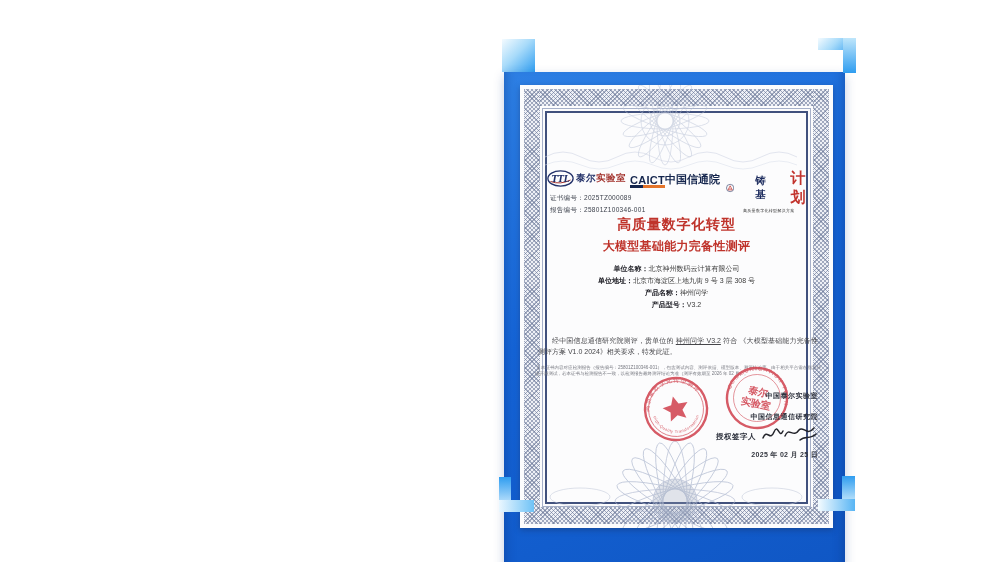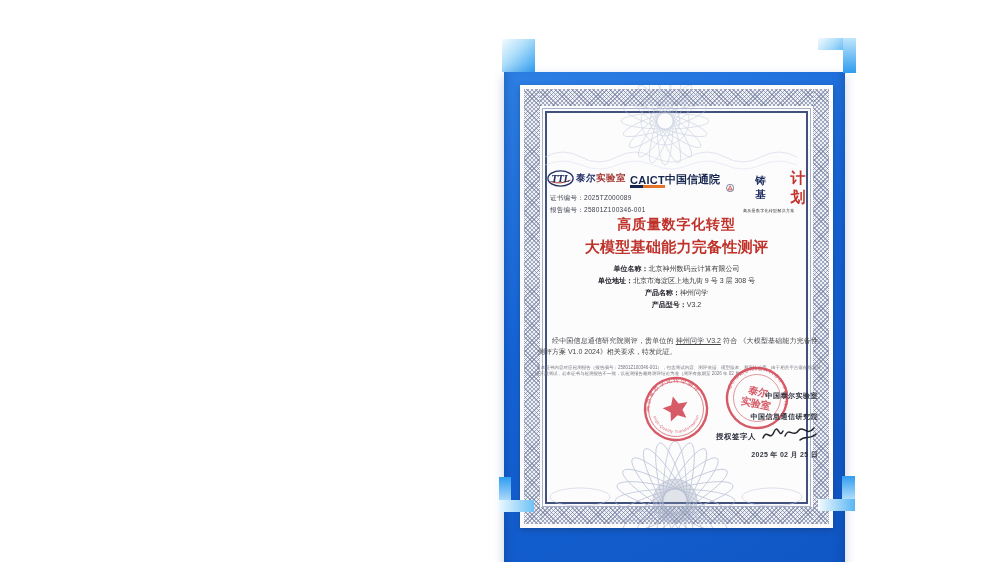--- a/index.html
+++ b/index.html
@@ -55,21 +55,21 @@
     background:linear-gradient(90deg,#14254d 0 38%,#e4742a 38% 100%);}
   .caict-name{font-weight:bold;font-size:11px;color:#14254d;}
   .logo-zhuji{position:absolute;left:206px;top:84px;width:84px;}
   .zhuji-row{display:flex;align-items:center;gap:21px;}
   .zhuji-dark{font-weight:900;font-size:10.5px;color:#1d2c5e;letter-spacing:1.5px;}
   .zhuji-red{font-weight:900;font-size:15px;color:#c2332d;letter-spacing:1.5px;}
   .zhuji-tag{font-size:4px;color:#333;margin-top:1px;margin-left:17px;letter-spacing:.3px;white-space:nowrap;}
   .numbers{position:absolute;left:30px;top:107px;font-size:6.5px;color:#3a3f4a;line-height:12px;letter-spacing:.3px;}
   .title{position:absolute;left:0;right:0;top:131px;text-align:center;color:#bf332b;font-weight:bold;}
   .title-l1{font-size:14px;letter-spacing:.8px;}
-  .title-l2{font-size:15px;letter-spacing:.3px;margin-top:4px;}
+  .title-l2{font-size:12px;letter-spacing:.3px;margin-top:4px;}
   .info{position:absolute;left:0;right:0;top:178px;text-align:center;font-size:7px;line-height:12px;color:#3a3a3a;}
   .info b{color:#1f1f26;}
   .body-par{position:absolute;left:18px;right:15px;top:250px;font-size:7px;line-height:11px;color:#46464a;
     text-align:justify;text-indent:2em;}
   .body-par .ul{text-decoration:underline;}
   .fine-print{position:absolute;left:15px;right:12px;top:280px;font-size:4.5px;line-height:6px;color:#787a82;text-align:justify;}
   .stamp{position:absolute;opacity:.88;}
   .stamp-left{left:119px;top:287px;transform:rotate(-14deg);}
   .stamp-right{left:201px;top:277px;transform:rotate(12deg);}
   .issuer{position:absolute;left:148px;top:306px;width:150px;display:flex;flex-direction:column;align-items:flex-end;z-index:6;}

